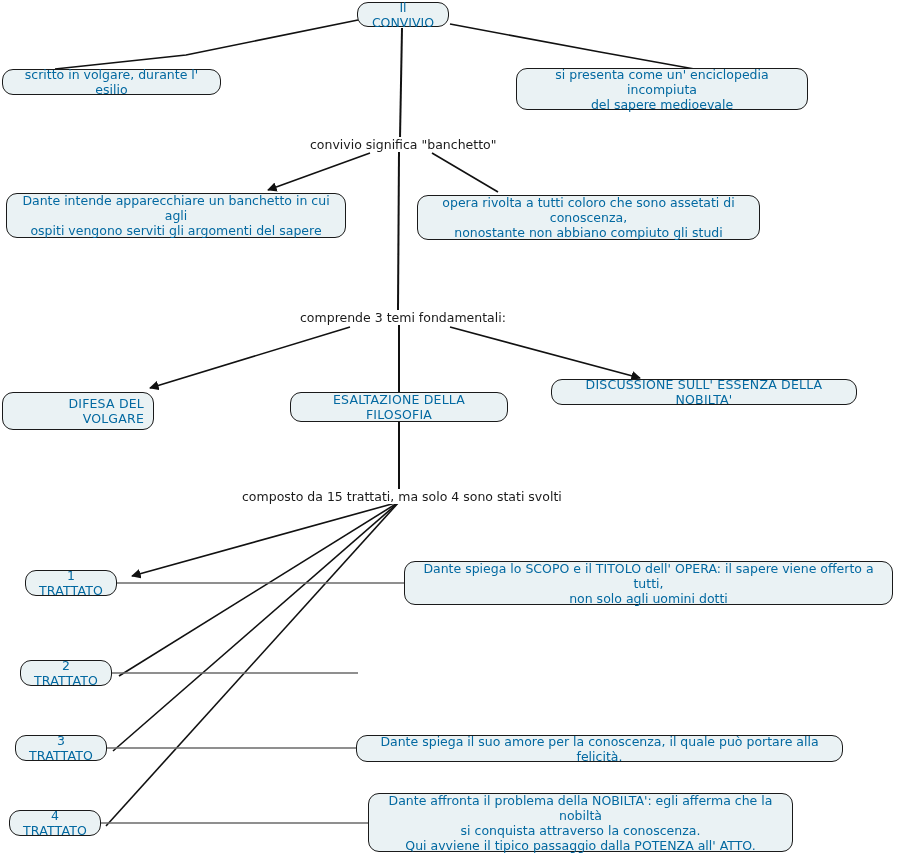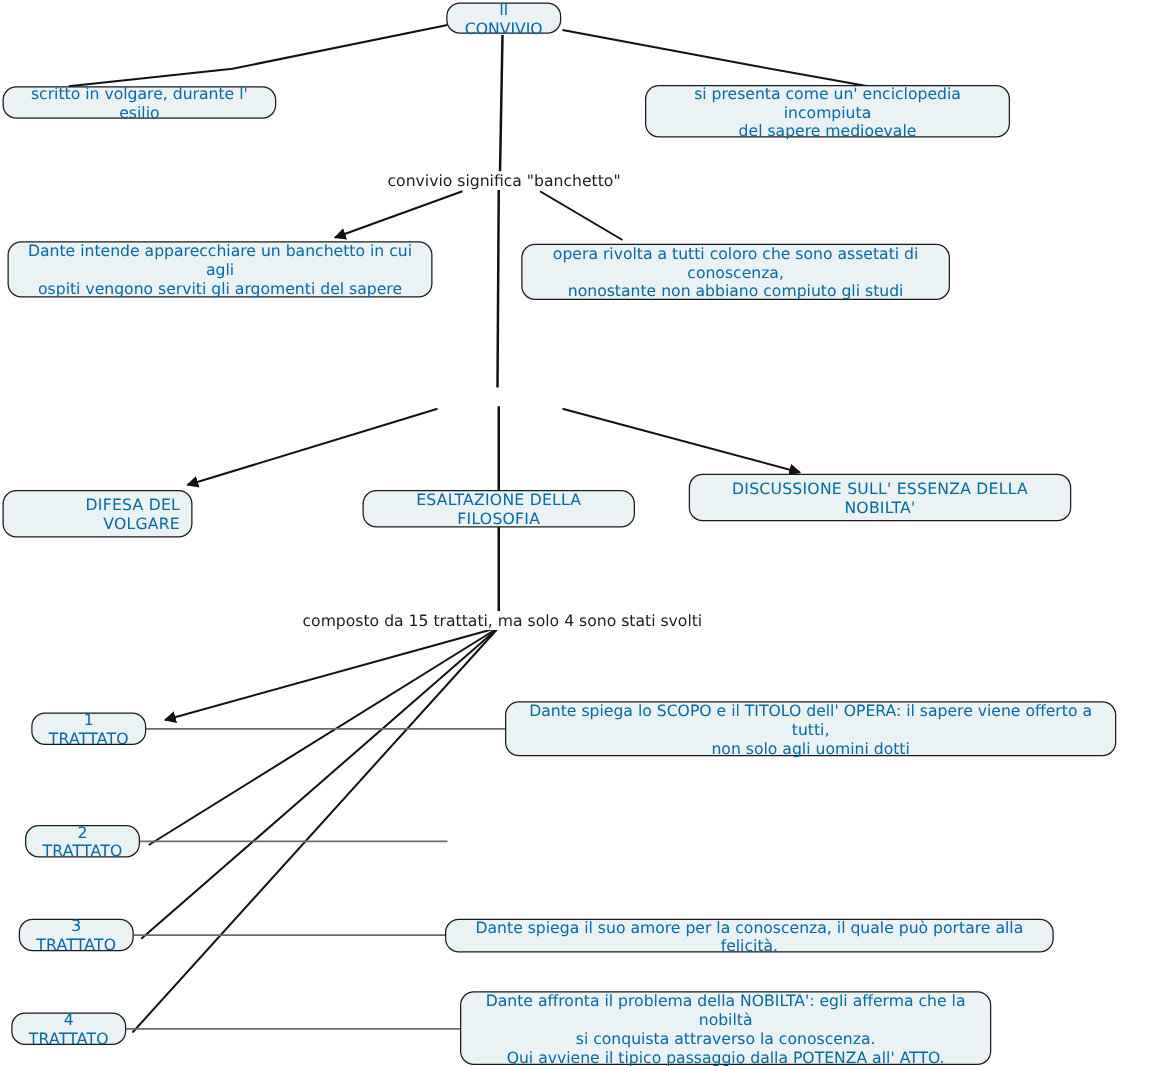--- a/index.html
+++ b/index.html
@@ -112,30 +112,33 @@
   <div class="node" style="left:6px; top:193px; width:340px; height:45px;">
     <span>Dante intende apparecchiare un banchetto in cui agli
 ospiti vengono serviti gli argomenti del sapere</span>
   </div>
 
   <div class="node" style="left:417px; top:195px; width:343px; height:45px;">
     <span>opera rivolta a tutti coloro che sono assetati di conoscenza,
 nonostante non abbiano compiuto gli studi</span>
   </div>
 
+  <div class="linklabel" style="left:298px; top:310px;">
+    <span>comprende 3 temi fondamentali:</span>
+  </div>
 
   <div class="node cap" style="left:2px; top:392px; width:152px; height:38px;text-align:right;">
     <span>DIFESA DEL VOLGARE</span>
   </div>
 
   <div class="node cap" style="left:290px; top:392px; width:218px; height:30px;">
     <span>ESALTAZIONE DELLA FILOSOFIA</span>
   </div>
 
-  <div class="node cap" style="left:551px; top:379px; width:306px; height:38px;justify-content:center;">
+  <div class="node cap" style="left:551px; top:379px; width:306px; height:26px;justify-content:center;">
     <span>DISCUSSIONE SULL' ESSENZA DELLA NOBILTA'</span>
   </div>
 
   <div class="linklabel" style="left:240px; top:489px;">
     <span>composto da 15 trattati, ma solo 4 sono stati svolti</span>
   </div>
 
   <div class="node cap" style="left:25px; top:570px; width:92px; height:26px;">
     <span>1 TRATTATO</span>
   </div>

